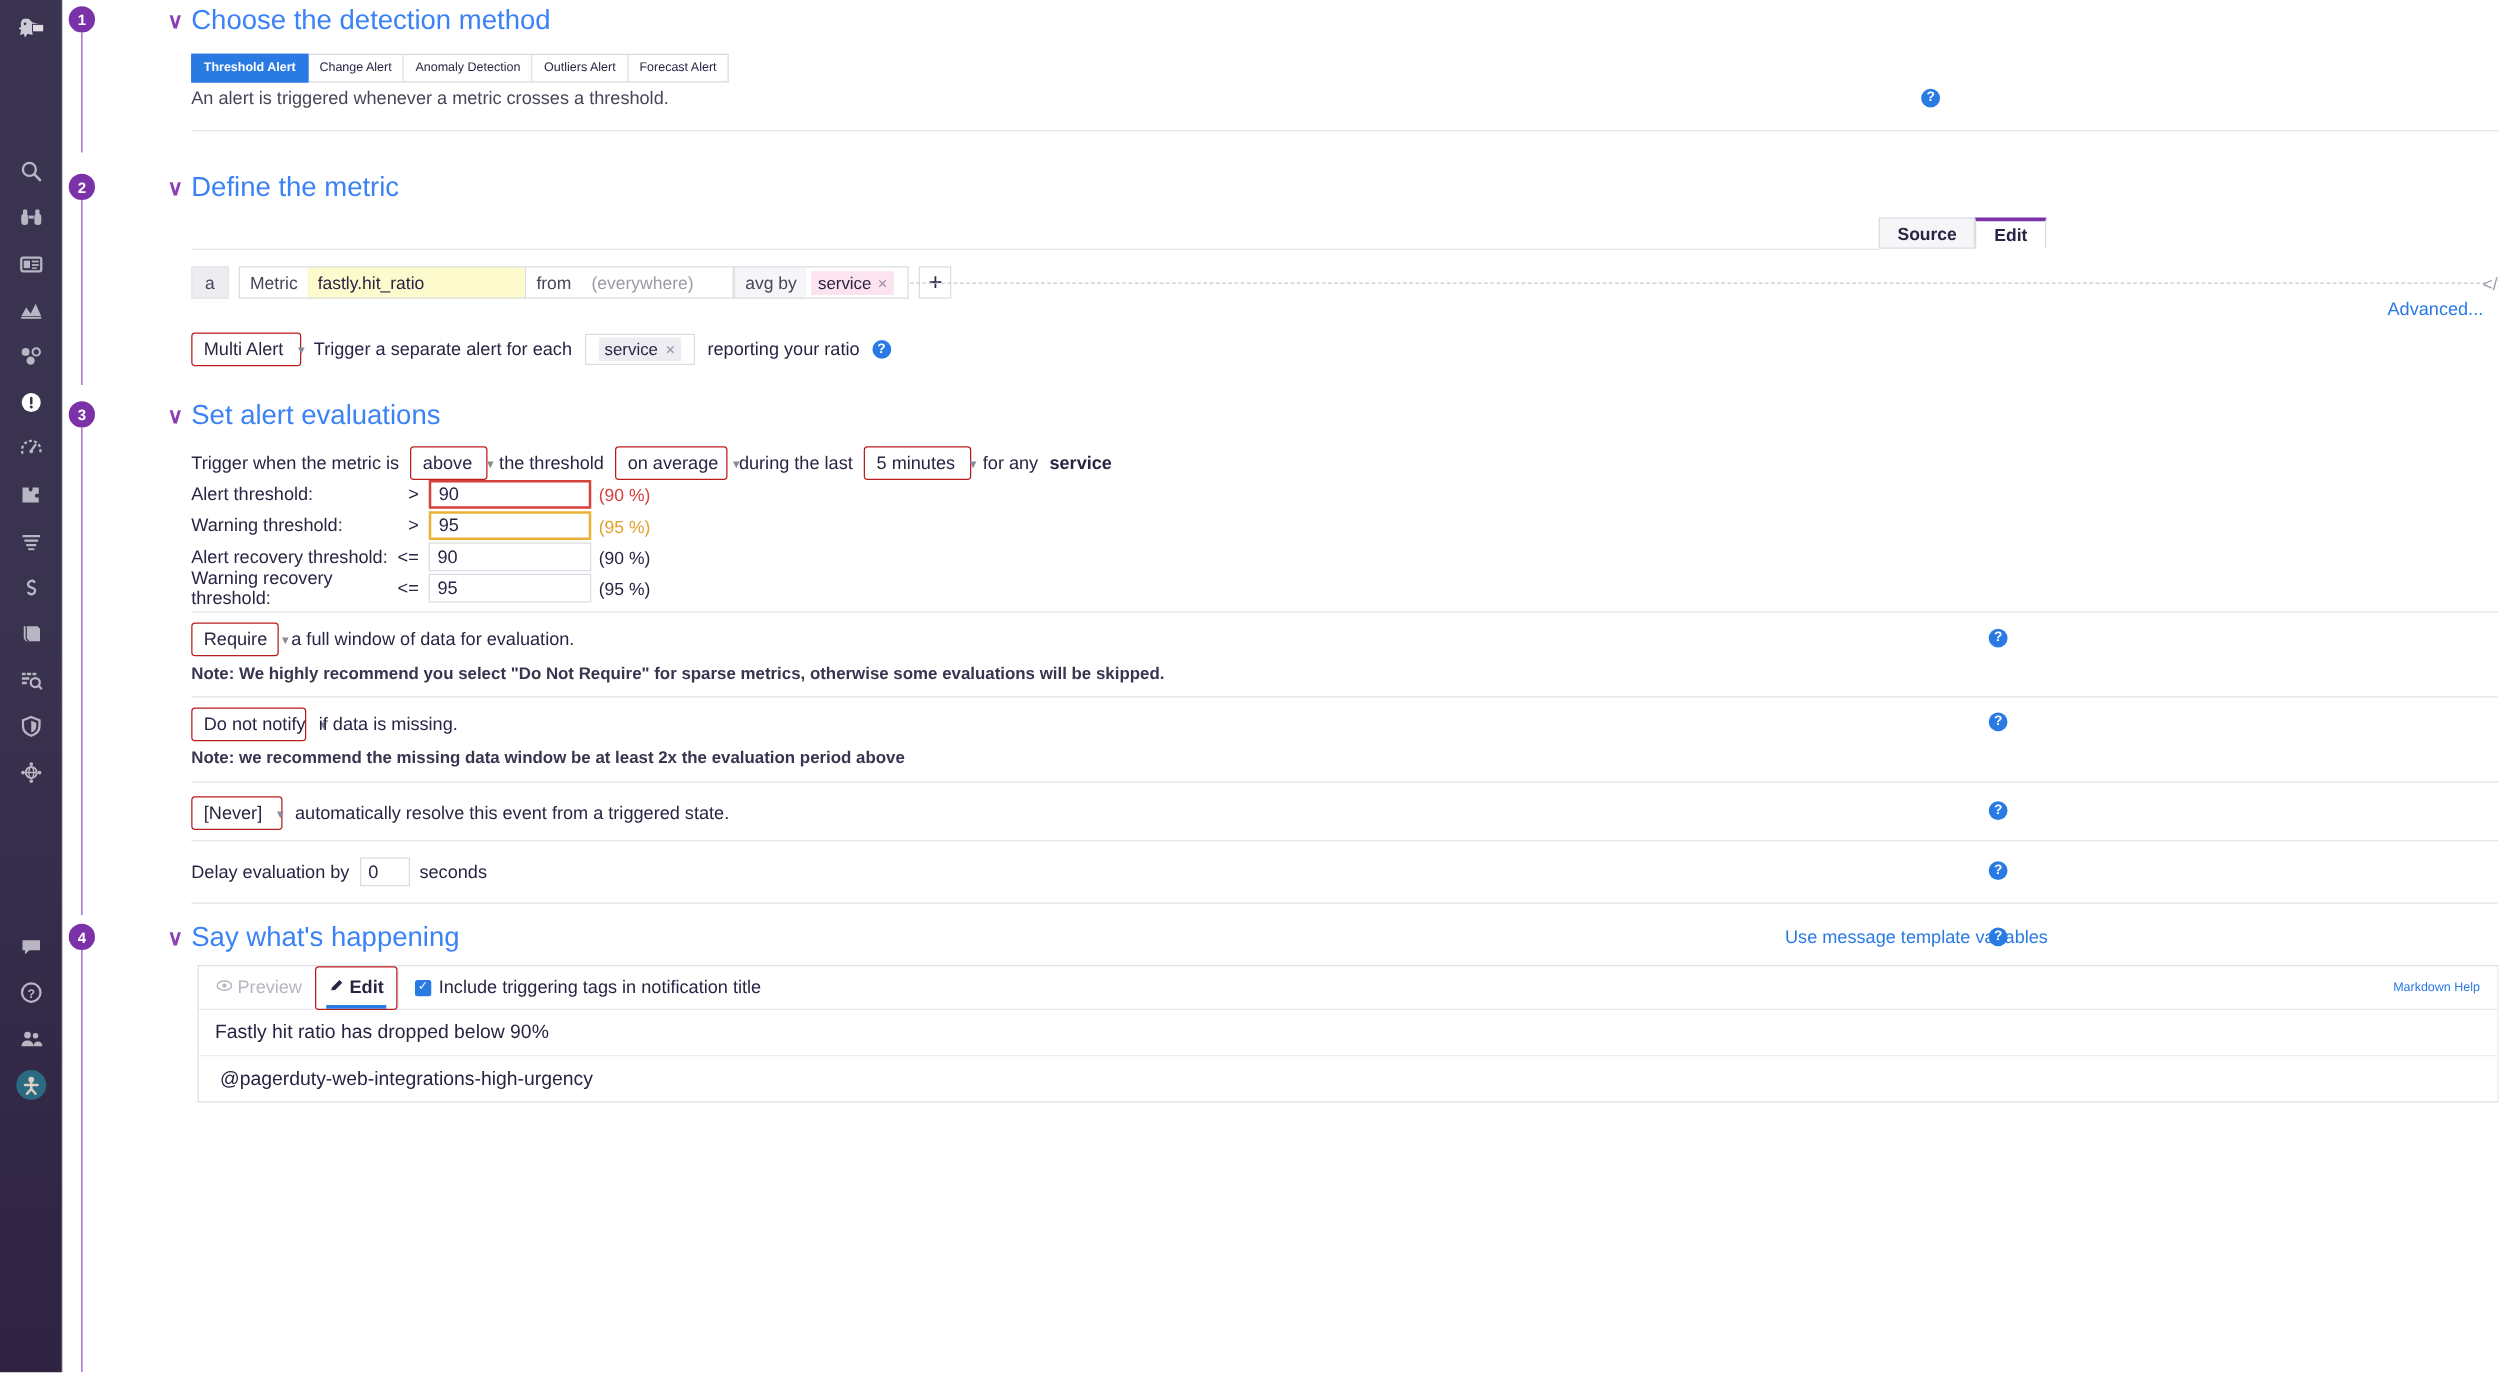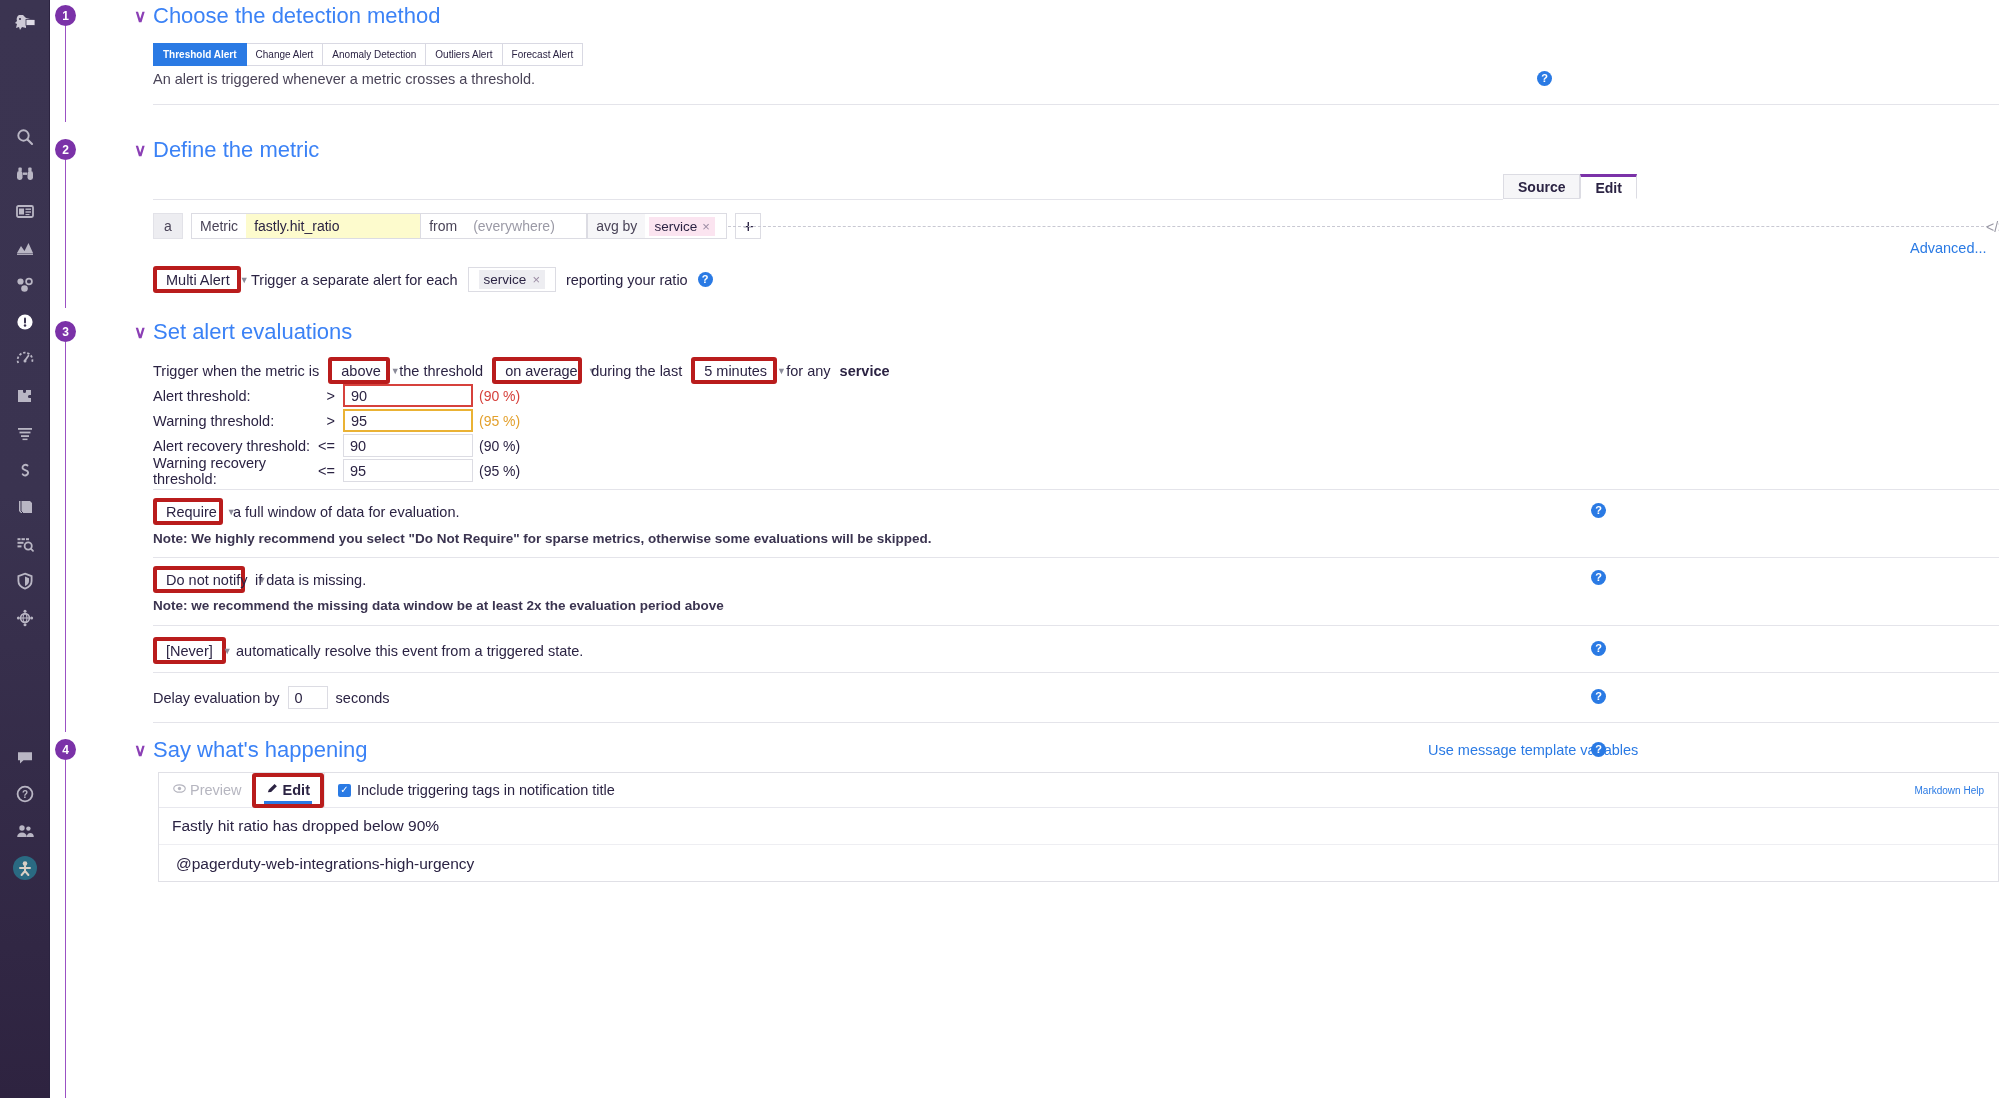--- a/index.html
+++ b/index.html
@@ -116,21 +116,21 @@
     font-size:19px;color:#2b2343;cursor:pointer; line-height:1;
   }
   .dashline{ position:absolute; border-top:1px dashed #c8c8d2; }
   .codeicon{ position:absolute; color:#9b9aa6; font-size:14px; }
   .link{ color:#2a7ae4; cursor:pointer; }
   .link-right{ position:absolute; font-size:14.5px; color:#2a7ae4; cursor:pointer; }
 
   
   .sel{
     display:inline-flex; align-items:center; justify-content:space-between;
-    border:4px solid #b91c1c; background:#fff; border-radius:3px;
+    border:1px solid #b91c1c; background:#fff; border-radius:3px;
     height:27px; padding:0 7px 0 9px; font-size:14.5px; color:#2b2343;
     cursor:pointer; gap:10px; white-space:nowrap;
   }
   .caret{ color:#8b8b99; font-size:9px; }
 
   .multi-row{ position:absolute; display:flex; align-items:center; gap:10px; font-size:14.5px;}
   .tagbox{
     border:1px solid #dcdce3; background:#fff; height:25px;
     display:flex; align-items:center; padding:0 10px;
     min-width:76px;

